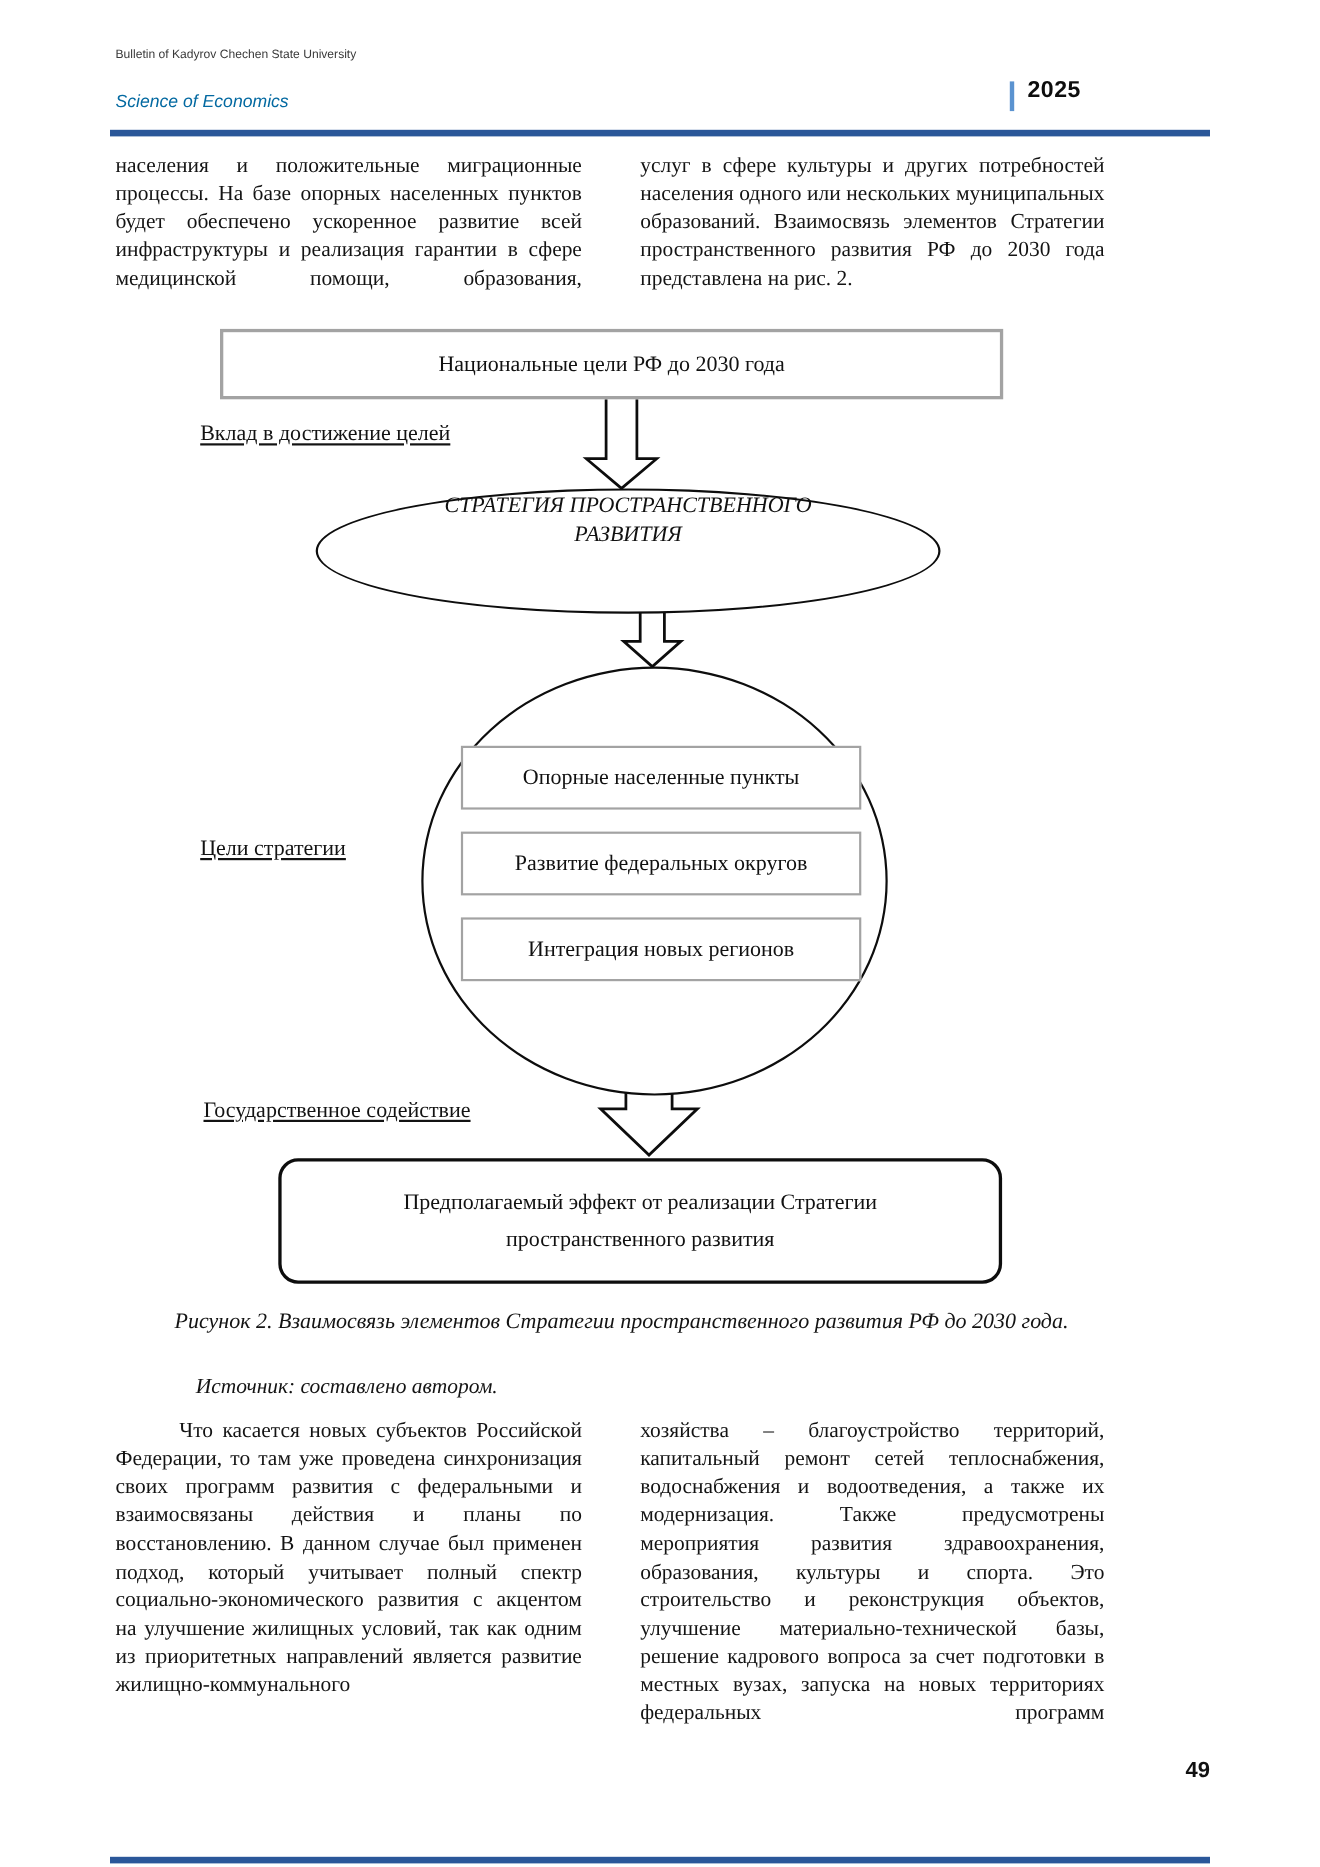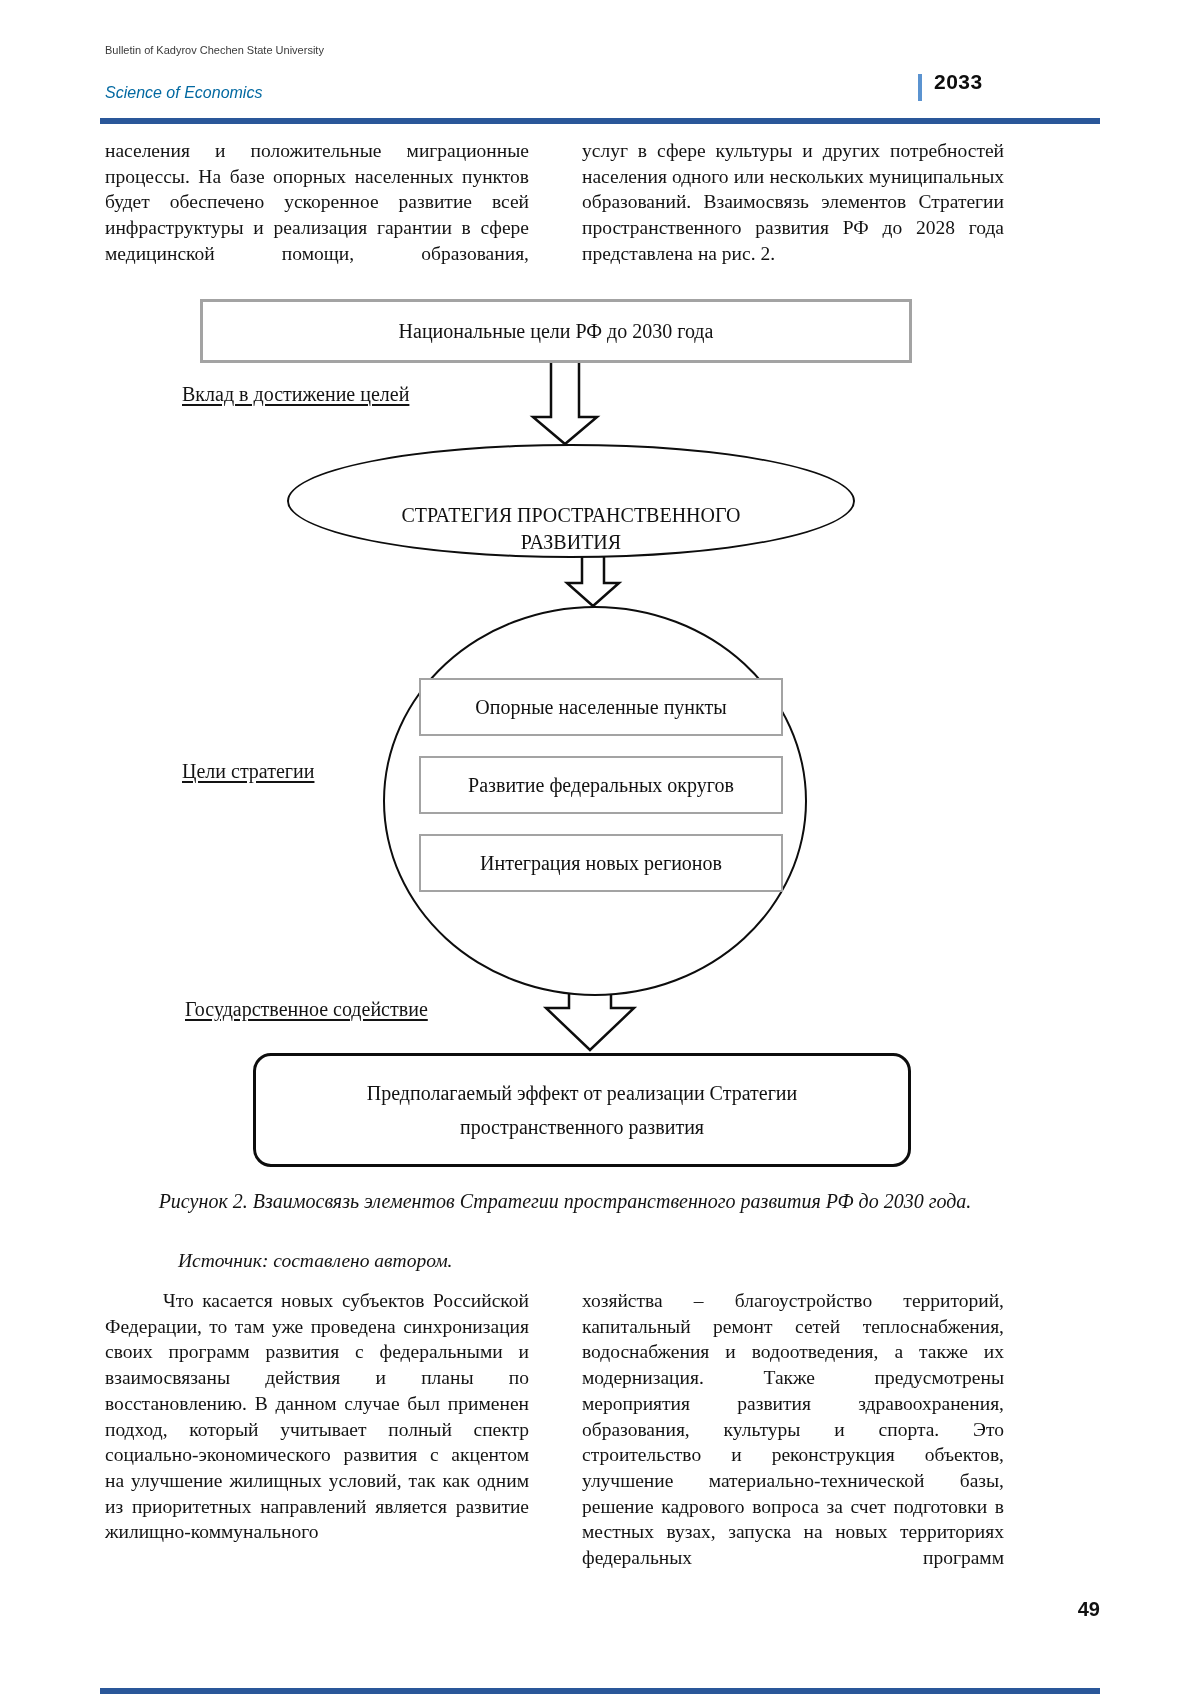--- a/index.html
+++ b/index.html
@@ -34,21 +34,21 @@
     font-size:20px;text-align:center;
   }
   .goal-box{left:200px;top:299px;width:706px;height:58px;border-width:3.5px;}
   .side-label{font-size:20px;text-decoration:underline;text-underline-offset:3px;color:#131313;}
   .lbl-contribution{left:182px;top:383px;}
   .lbl-goals{left:182px;top:760px;}
   .lbl-state{left:185px;top:998px;}
   .ellipse{
     left:287px;top:444px;width:564px;height:110px;
     border:2.5px solid #0d0d0d;border-radius:50%;
-    display:flex;align-items:flex-end;justify-content:center;background:#fff;
+    display:flex;align-items:flex-start;justify-content:center;background:#fff;font-style:italic;
   }
   .ellipse-text{width:430px;text-align:center;font-size:20px;line-height:27px;}
   .big-circle{
     left:383px;top:606px;width:420px;height:386px;
     border:2.5px solid #0d0d0d;border-radius:50%;background:#fff;
   }
   .item-box{left:419px;width:360px;height:54px;border-width:2.5px;}
   .item-1{top:678px;text-align:right;}
   .item-2{top:756px;}
   .item-3{top:834px;}
@@ -65,25 +65,25 @@
   .page-num{left:1040px;top:1598px;width:60px;text-align:right;font-family:"Liberation Sans",sans-serif;font-weight:bold;font-size:20px;}
 </style>
 </head>
 <body>
 
 <div class="page">
 
   <div class="abs hdr-title">Bulletin of Kadyrov Chechen State University</div>
   <div class="abs hdr-sub">Science of Economics</div>
   <div class="abs year-bar"></div>
-  <div class="abs year">2033</div>
+  <div class="abs year">2025</div>
   <div class="abs rule rule-top"></div>
 
   <div class="abs col cont top-left">населения и положительные миграционные процессы. На базе опорных населенных пунктов будет обеспечено ускоренное развитие всей инфраструктуры и реализация гарантии в сфере медицинской помощи, образования,</div>
-  <div class="abs col top-right">услуг в сфере культуры и других потребностей населения одного или нескольких муниципальных образований. Взаимосвязь элементов Стратегии пространственного развития РФ до 2028 года представлена на рис. 2.</div>
+  <div class="abs col top-right">услуг в сфере культуры и других потребностей населения одного или нескольких муниципальных образований. Взаимосвязь элементов Стратегии пространственного развития РФ до 2030 года представлена на рис. 2.</div>
 
   <svg class="abs arrow-svg" viewBox="0 0 1200 1697" xmlns="http://www.w3.org/2000/svg">
 
     <polygon points="551,359 579,359 579,417 597,417 565,444 533,417 551,417" fill="#ffffff" stroke="#0d0d0d" stroke-width="2.5"></polygon>
 
     <polygon points="582,556 604,556 604,583 619,583 593,606 567,583 582,583" fill="#ffffff" stroke="#0d0d0d" stroke-width="2.5"></polygon>
 
     <polygon points="569,958 611,958 611,1008 634,1008 590,1050 546,1008 569,1008" fill="#ffffff" stroke="#0d0d0d" stroke-width="2.5"></polygon>
   </svg>
 

